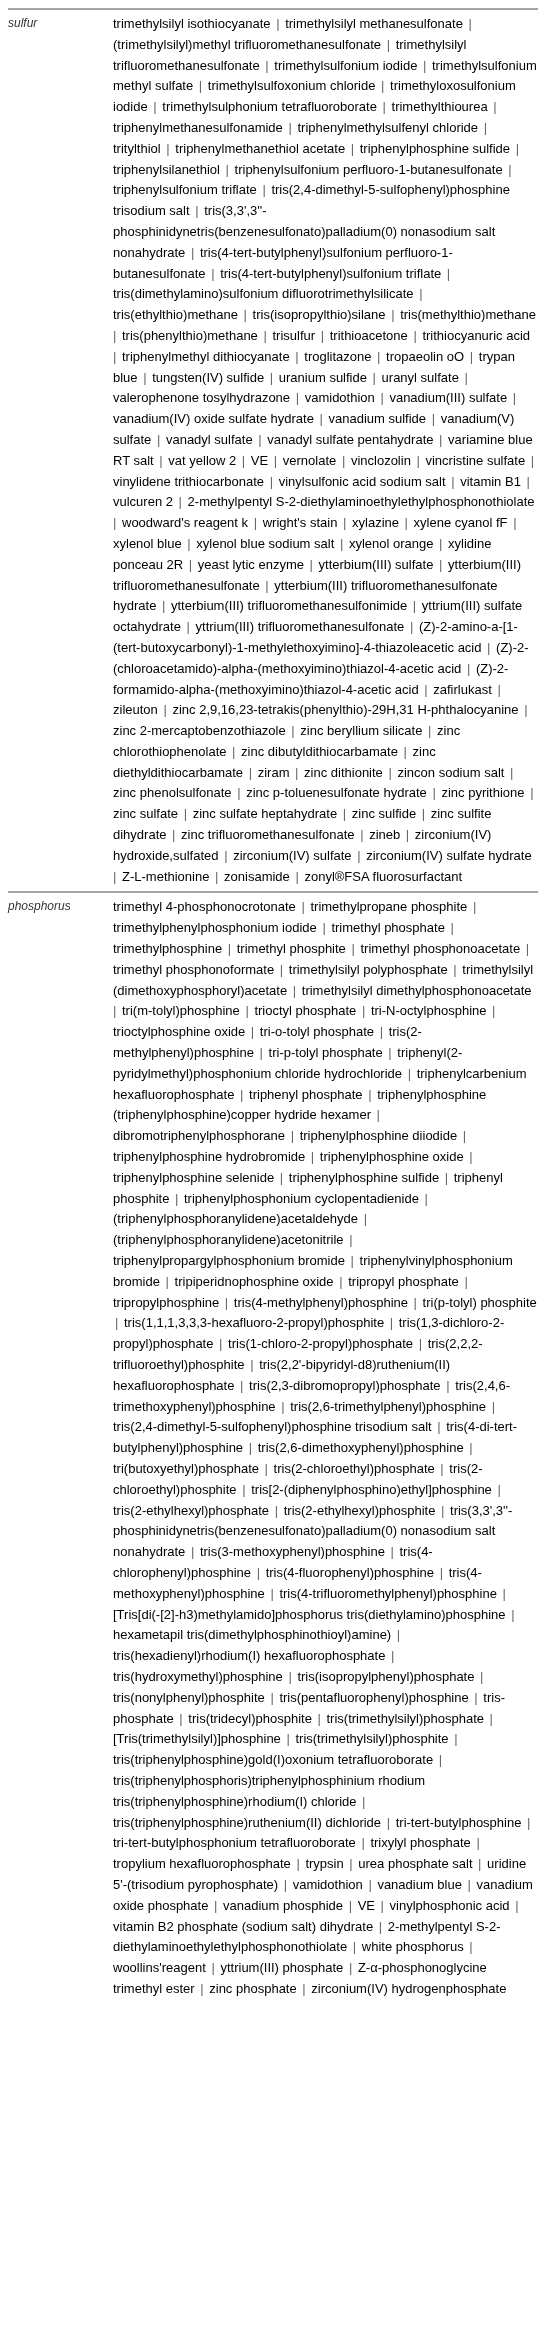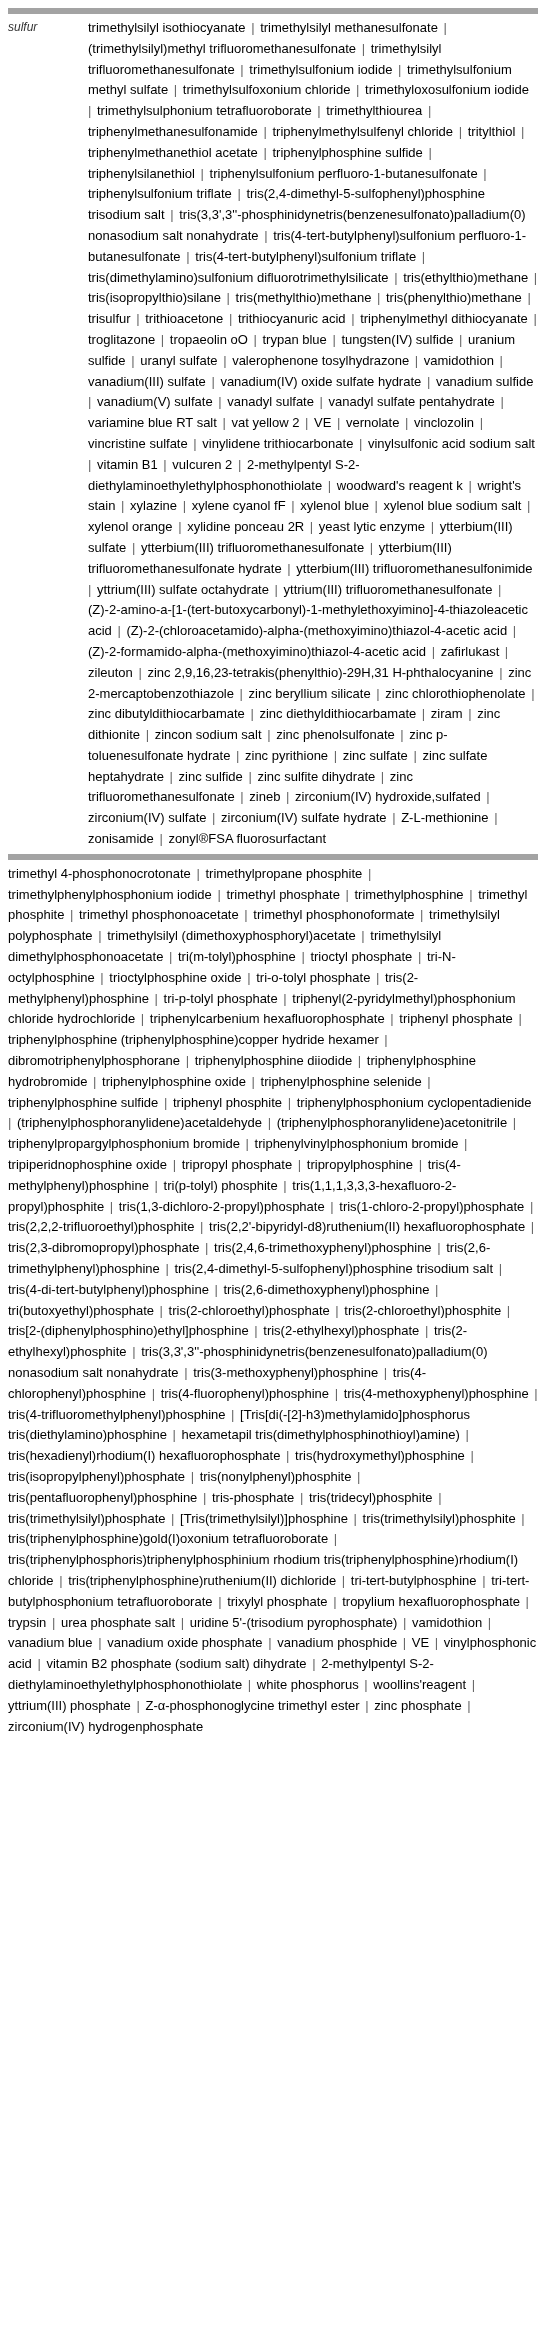--- a/index.html
+++ b/index.html
@@ -14,22 +14,23 @@
       width: 546px;
     }
     .page-container {
       width: 546px;
       padding: 8px;
     }
     .section {
       display: flex;
       flex-direction: row;
       margin-bottom: 4px;
-      border-top: 6px solid #a3a3a3;
+      border-top: 2px solid #a3a3a3;
       padding-top: 4px;
+      gap: 25px;
     }
     .section-label {
       width: 80px;
       min-width: 80px;
       font-size: 12px;
       color: #333;
       padding-right: 8px;
       padding-top: 2px;
       font-style: italic;
       vertical-align: top;
@@ -51,16 +52,17 @@
 </head>
 <body>
 
 <div class="page-container">
   <div id="sections-container">
       <div class="section">
         <div class="section-label">sulfur</div>
         <div class="section-content"><span>trimethylsilyl isothiocyanate</span><span class="separator"> | </span><span>trimethylsilyl methanesulfonate</span><span class="separator"> | </span><span>(trimethylsilyl)methyl trifluoromethanesulfonate</span><span class="separator"> | </span><span>trimethylsilyl trifluoromethanesulfonate</span><span class="separator"> | </span><span>trimethylsulfonium iodide</span><span class="separator"> | </span><span>trimethylsulfonium methyl sulfate</span><span class="separator"> | </span><span>trimethylsulfoxonium chloride</span><span class="separator"> | </span><span>trimethyloxosulfonium iodide</span><span class="separator"> | </span><span>trimethylsulphonium tetrafluoroborate</span><span class="separator"> | </span><span>trimethylthiourea</span><span class="separator"> | </span><span>triphenylmethanesulfonamide</span><span class="separator"> | </span><span>triphenylmethylsulfenyl chloride</span><span class="separator"> | </span><span>tritylthiol</span><span class="separator"> | </span><span>triphenylmethanethiol acetate</span><span class="separator"> | </span><span>triphenylphosphine sulfide</span><span class="separator"> | </span><span>triphenylsilanethiol</span><span class="separator"> | </span><span>triphenylsulfonium perfluoro-1-butanesulfonate</span><span class="separator"> | </span><span>triphenylsulfonium triflate</span><span class="separator"> | </span><span>tris(2,4-dimethyl-5-sulfophenyl)phosphine trisodium salt</span><span class="separator"> | </span><span>tris(3,3',3''-phosphinidynetris(benzenesulfonato)palladium(0) nonasodium salt nonahydrate</span><span class="separator"> | </span><span>tris(4-tert-butylphenyl)sulfonium perfluoro-1-butanesulfonate</span><span class="separator"> | </span><span>tris(4-tert-butylphenyl)sulfonium triflate</span><span class="separator"> | </span><span>tris(dimethylamino)sulfonium difluorotrimethylsilicate</span><span class="separator"> | </span><span>tris(ethylthio)methane</span><span class="separator"> | </span><span>tris(isopropylthio)silane</span><span class="separator"> | </span><span>tris(methylthio)methane</span><span class="separator"> | </span><span>tris(phenylthio)methane</span><span class="separator"> | </span><span>trisulfur</span><span class="separator"> | </span><span>trithioacetone</span><span class="separator"> | </span><span>trithiocyanuric acid</span><span class="separator"> | </span><span>triphenylmethyl dithiocyanate</span><span class="separator"> | </span><span>troglitazone</span><span class="separator"> | </span><span>tropaeolin oO</span><span class="separator"> | </span><span>trypan blue</span><span class="separator"> | </span><span>tungsten(IV) sulfide</span><span class="separator"> | </span><span>uranium sulfide</span><span class="separator"> | </span><span>uranyl sulfate</span><span class="separator"> | </span><span>valerophenone tosylhydrazone</span><span class="separator"> | </span><span>vamidothion</span><span class="separator"> | </span><span>vanadium(III) sulfate</span><span class="separator"> | </span><span>vanadium(IV) oxide sulfate hydrate</span><span class="separator"> | </span><span>vanadium sulfide</span><span class="separator"> | </span><span>vanadium(V) sulfate</span><span class="separator"> | </span><span>vanadyl sulfate</span><span class="separator"> | </span><span>vanadyl sulfate pentahydrate</span><span class="separator"> | </span><span>variamine blue RT salt</span><span class="separator"> | </span><span>vat yellow 2</span><span class="separator"> | </span><span>VE</span><span class="separator"> | </span><span>vernolate</span><span class="separator"> | </span><span>vinclozolin</span><span class="separator"> | </span><span>vincristine sulfate</span><span class="separator"> | </span><span>vinylidene trithiocarbonate</span><span class="separator"> | </span><span>vinylsulfonic acid sodium salt</span><span class="separator"> | </span><span>vitamin B1</span><span class="separator"> | </span><span>vulcuren 2</span><span class="separator"> | </span><span>2-methylpentyl S-2-diethylaminoethylethylphosphonothiolate</span><span class="separator"> | </span><span>woodward's reagent k</span><span class="separator"> | </span><span>wright's stain</span><span class="separator"> | </span><span>xylazine</span><span class="separator"> | </span><span>xylene cyanol fF</span><span class="separator"> | </span><span>xylenol blue</span><span class="separator"> | </span><span>xylenol blue sodium salt</span><span class="separator"> | </span><span>xylenol orange</span><span class="separator"> | </span><span>xylidine ponceau 2R</span><span class="separator"> | </span><span>yeast lytic enzyme</span><span class="separator"> | </span><span>ytterbium(III) sulfate</span><span class="separator"> | </span><span>ytterbium(III) trifluoromethanesulfonate</span><span class="separator"> | </span><span>ytterbium(III) trifluoromethanesulfonate hydrate</span><span class="separator"> | </span><span>ytterbium(III) trifluoromethanesulfonimide</span><span class="separator"> | </span><span>yttrium(III) sulfate octahydrate</span><span class="separator"> | </span><span>yttrium(III) trifluoromethanesulfonate</span><span class="separator"> | </span><span>(Z)-2-amino-a-[1-(tert-butoxycarbonyl)-1-methylethoxyimino]-4-thiazoleacetic acid</span><span class="separator"> | </span><span>(Z)-2-(chloroacetamido)-alpha-(methoxyimino)thiazol-4-acetic acid</span><span class="separator"> | </span><span>(Z)-2-formamido-alpha-(methoxyimino)thiazol-4-acetic acid</span><span class="separator"> | </span><span>zafirlukast</span><span class="separator"> | </span><span>zileuton</span><span class="separator"> | </span><span>zinc 2,9,16,23-tetrakis(phenylthio)-29H,31 H-phthalocyanine</span><span class="separator"> | </span><span>zinc 2-mercaptobenzothiazole</span><span class="separator"> | </span><span>zinc beryllium silicate</span><span class="separator"> | </span><span>zinc chlorothiophenolate</span><span class="separator"> | </span><span>zinc dibutyldithiocarbamate</span><span class="separator"> | </span><span>zinc diethyldithiocarbamate</span><span class="separator"> | </span><span>ziram</span><span class="separator"> | </span><span>zinc dithionite</span><span class="separator"> | </span><span>zincon sodium salt</span><span class="separator"> | </span><span>zinc phenolsulfonate</span><span class="separator"> | </span><span>zinc p-toluenesulfonate hydrate</span><span class="separator"> | </span><span>zinc pyrithione</span><span class="separator"> | </span><span>zinc sulfate</span><span class="separator"> | </span><span>zinc sulfate heptahydrate</span><span class="separator"> | </span><span>zinc sulfide</span><span class="separator"> | </span><span>zinc sulfite dihydrate</span><span class="separator"> | </span><span>zinc trifluoromethanesulfonate</span><span class="separator"> | </span><span>zineb</span><span class="separator"> | </span><span>zirconium(IV) hydroxide,sulfated</span><span class="separator"> | </span><span>zirconium(IV) sulfate</span><span class="separator"> | </span><span>zirconium(IV) sulfate hydrate</span><span class="separator"> | </span><span>Z-L-methionine</span><span class="separator"> | </span><span>zonisamide</span><span class="separator"> | </span><span>zonyl®FSA fluorosurfactant</span></div>
       </div>
       <div class="section">
+        <div class="section-label">phosphorus</div>
         <div class="section-content"><span>trimethyl 4-phosphonocrotonate</span><span class="separator"> | </span><span>trimethylpropane phosphite</span><span class="separator"> | </span><span>trimethylphenylphosphonium iodide</span><span class="separator"> | </span><span>trimethyl phosphate</span><span class="separator"> | </span><span>trimethylphosphine</span><span class="separator"> | </span><span>trimethyl phosphite</span><span class="separator"> | </span><span>trimethyl phosphonoacetate</span><span class="separator"> | </span><span>trimethyl phosphonoformate</span><span class="separator"> | </span><span>trimethylsilyl polyphosphate</span><span class="separator"> | </span><span>trimethylsilyl (dimethoxyphosphoryl)acetate</span><span class="separator"> | </span><span>trimethylsilyl dimethylphosphonoacetate</span><span class="separator"> | </span><span>tri(m-tolyl)phosphine</span><span class="separator"> | </span><span>trioctyl phosphate</span><span class="separator"> | </span><span>tri-N-octylphosphine</span><span class="separator"> | </span><span>trioctylphosphine oxide</span><span class="separator"> | </span><span>tri-o-tolyl phosphate</span><span class="separator"> | </span><span>tris(2-methylphenyl)phosphine</span><span class="separator"> | </span><span>tri-p-tolyl phosphate</span><span class="separator"> | </span><span>triphenyl(2-pyridylmethyl)phosphonium chloride hydrochloride</span><span class="separator"> | </span><span>triphenylcarbenium hexafluorophosphate</span><span class="separator"> | </span><span>triphenyl phosphate</span><span class="separator"> | </span><span>triphenylphosphine (triphenylphosphine)copper hydride hexamer</span><span class="separator"> | </span><span>dibromotriphenylphosphorane</span><span class="separator"> | </span><span>triphenylphosphine diiodide</span><span class="separator"> | </span><span>triphenylphosphine hydrobromide</span><span class="separator"> | </span><span>triphenylphosphine oxide</span><span class="separator"> | </span><span>triphenylphosphine selenide</span><span class="separator"> | </span><span>triphenylphosphine sulfide</span><span class="separator"> | </span><span>triphenyl phosphite</span><span class="separator"> | </span><span>triphenylphosphonium cyclopentadienide</span><span class="separator"> | </span><span>(triphenylphosphoranylidene)acetaldehyde</span><span class="separator"> | </span><span>(triphenylphosphoranylidene)acetonitrile</span><span class="separator"> | </span><span>triphenylpropargylphosphonium bromide</span><span class="separator"> | </span><span>triphenylvinylphosphonium bromide</span><span class="separator"> | </span><span>tripiperidnophosphine oxide</span><span class="separator"> | </span><span>tripropyl phosphate</span><span class="separator"> | </span><span>tripropylphosphine</span><span class="separator"> | </span><span>tris(4-methylphenyl)phosphine</span><span class="separator"> | </span><span>tri(p-tolyl) phosphite</span><span class="separator"> | </span><span>tris(1,1,1,3,3,3-hexafluoro-2-propyl)phosphite</span><span class="separator"> | </span><span>tris(1,3-dichloro-2-propyl)phosphate</span><span class="separator"> | </span><span>tris(1-chloro-2-propyl)phosphate</span><span class="separator"> | </span><span>tris(2,2,2-trifluoroethyl)phosphite</span><span class="separator"> | </span><span>tris(2,2'-bipyridyl-d8)ruthenium(II) hexafluorophosphate</span><span class="separator"> | </span><span>tris(2,3-dibromopropyl)phosphate</span><span class="separator"> | </span><span>tris(2,4,6-trimethoxyphenyl)phosphine</span><span class="separator"> | </span><span>tris(2,6-trimethylphenyl)phosphine</span><span class="separator"> | </span><span>tris(2,4-dimethyl-5-sulfophenyl)phosphine trisodium salt</span><span class="separator"> | </span><span>tris(4-di-tert-butylphenyl)phosphine</span><span class="separator"> | </span><span>tris(2,6-dimethoxyphenyl)phosphine</span><span class="separator"> | </span><span>tri(butoxyethyl)phosphate</span><span class="separator"> | </span><span>tris(2-chloroethyl)phosphate</span><span class="separator"> | </span><span>tris(2-chloroethyl)phosphite</span><span class="separator"> | </span><span>tris[2-(diphenylphosphino)ethyl]phosphine</span><span class="separator"> | </span><span>tris(2-ethylhexyl)phosphate</span><span class="separator"> | </span><span>tris(2-ethylhexyl)phosphite</span><span class="separator"> | </span><span>tris(3,3',3''-phosphinidynetris(benzenesulfonato)palladium(0) nonasodium salt nonahydrate</span><span class="separator"> | </span><span>tris(3-methoxyphenyl)phosphine</span><span class="separator"> | </span><span>tris(4-chlorophenyl)phosphine</span><span class="separator"> | </span><span>tris(4-fluorophenyl)phosphine</span><span class="separator"> | </span><span>tris(4-methoxyphenyl)phosphine</span><span class="separator"> | </span><span>tris(4-trifluoromethylphenyl)phosphine</span><span class="separator"> | </span><span>[Tris[di(-[2]-h3)methylamido]phosphorus tris(diethylamino)phosphine</span><span class="separator"> | </span><span>hexametapil tris(dimethylphosphinothioyl)amine)</span><span class="separator"> | </span><span>tris(hexadienyl)rhodium(I) hexafluorophosphate</span><span class="separator"> | </span><span>tris(hydroxymethyl)phosphine</span><span class="separator"> | </span><span>tris(isopropylphenyl)phosphate</span><span class="separator"> | </span><span>tris(nonylphenyl)phosphite</span><span class="separator"> | </span><span>tris(pentafluorophenyl)phosphine</span><span class="separator"> | </span><span>tris-phosphate</span><span class="separator"> | </span><span>tris(tridecyl)phosphite</span><span class="separator"> | </span><span>tris(trimethylsilyl)phosphate</span><span class="separator"> | </span><span>[Tris(trimethylsilyl)]phosphine</span><span class="separator"> | </span><span>tris(trimethylsilyl)phosphite</span><span class="separator"> | </span><span>tris(triphenylphosphine)gold(I)oxonium tetrafluoroborate</span><span class="separator"> | </span><span>tris(triphenylphosphoris)triphenylphosphinium rhodium tris(triphenylphosphine)rhodium(I) chloride</span><span class="separator"> | </span><span>tris(triphenylphosphine)ruthenium(II) dichloride</span><span class="separator"> | </span><span>tri-tert-butylphosphine</span><span class="separator"> | </span><span>tri-tert-butylphosphonium tetrafluoroborate</span><span class="separator"> | </span><span>trixylyl phosphate</span><span class="separator"> | </span><span>tropylium hexafluorophosphate</span><span class="separator"> | </span><span>trypsin</span><span class="separator"> | </span><span>urea phosphate salt</span><span class="separator"> | </span><span>uridine 5'-(trisodium pyrophosphate)</span><span class="separator"> | </span><span>vamidothion</span><span class="separator"> | </span><span>vanadium blue</span><span class="separator"> | </span><span>vanadium oxide phosphate</span><span class="separator"> | </span><span>vanadium phosphide</span><span class="separator"> | </span><span>VE</span><span class="separator"> | </span><span>vinylphosphonic acid</span><span class="separator"> | </span><span>vitamin B2 phosphate (sodium salt) dihydrate</span><span class="separator"> | </span><span>2-methylpentyl S-2-diethylaminoethylethylphosphonothiolate</span><span class="separator"> | </span><span>white phosphorus</span><span class="separator"> | </span><span>woollins'reagent</span><span class="separator"> | </span><span>yttrium(III) phosphate</span><span class="separator"> | </span><span>Z-α-phosphonoglycine trimethyl ester</span><span class="separator"> | </span><span>zinc phosphate</span><span class="separator"> | </span><span>zirconium(IV) hydrogenphosphate</span></div>
       </div>
     </div>
 </div>
 
 </body></html>

